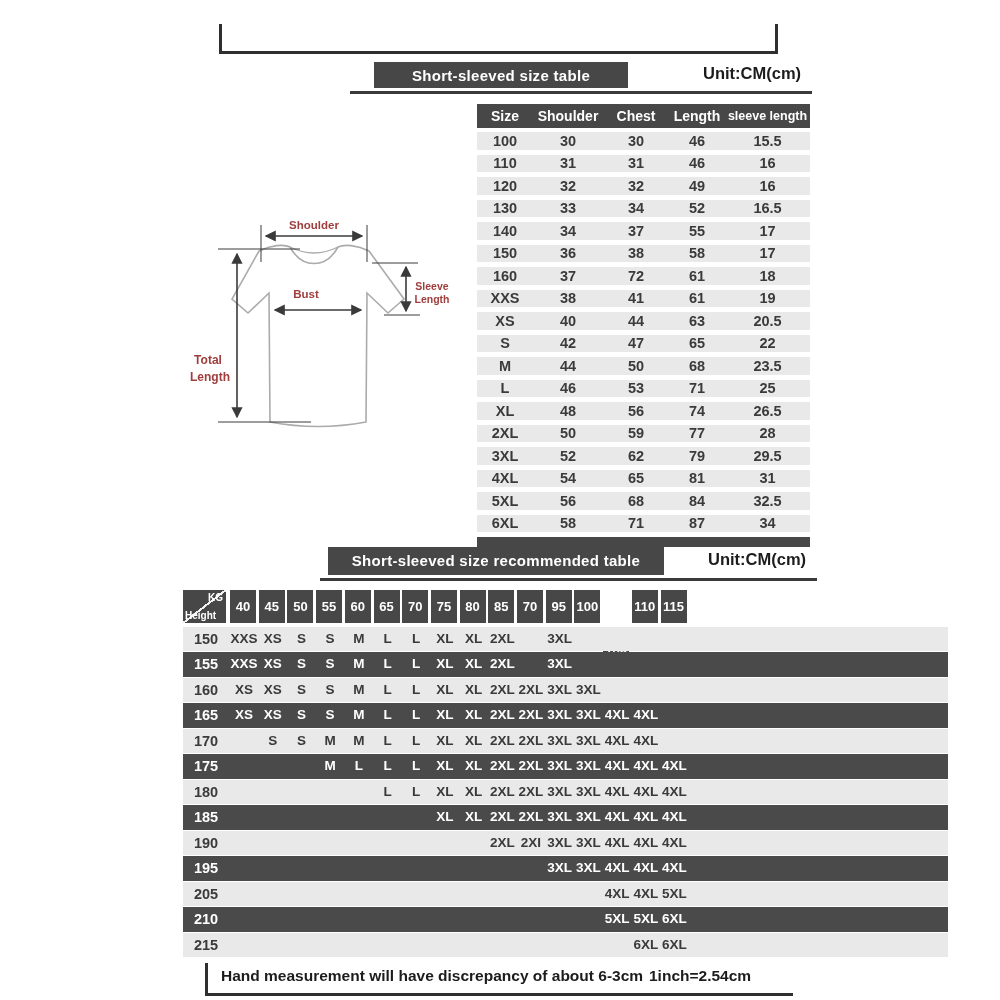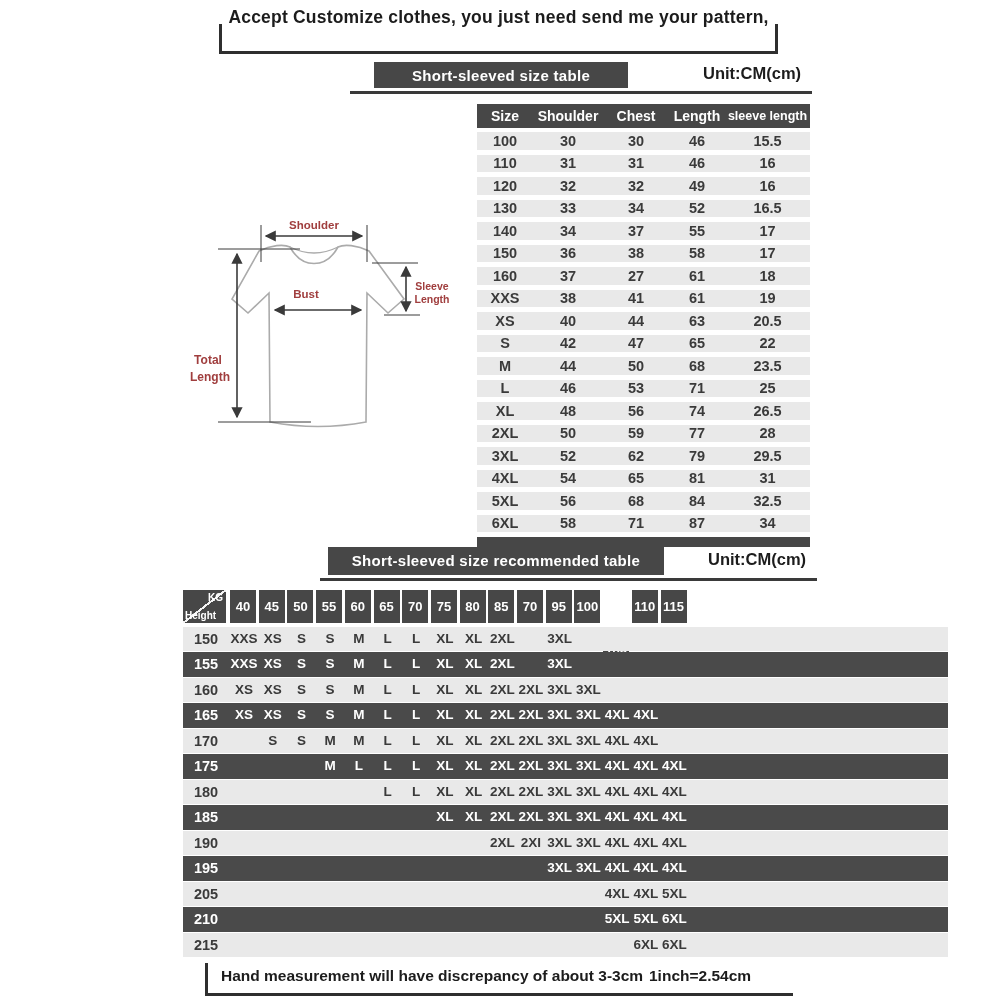--- a/index.html
+++ b/index.html
@@ -53,21 +53,20 @@
   #f-note{left:221px;top:967px;font-size:15.5px;color:#1c1c1c}
   #f-conv{left:649px;top:967px;font-size:15.5px;color:#1c1c1c}
 
   #diagram{left:168px;top:196px}
 </style>
 </head>
 <body>
 
 <div class="abs note-frame"></div>
 <div class="abs note-box">
-  <div>Accept Customize clothes, you just need send me your pattern,</div>
 </div>
 
 <div class="abs sec-btn" id="sec1-btn">Short-sleeved size table</div>
 <div class="abs" id="sec1-unit">Unit:CM(cm)</div>
 <div class="abs hline" id="sec1-line"></div>
 
 <svg class="abs" id="diagram" width="292" height="248" viewBox="0 0 292 248">
   <defs>
     <marker id="ah" viewBox="0 0 8 8" refX="7" refY="4" markerWidth="7" markerHeight="7" orient="auto-start-reverse">
       <path d="M0,0 L8,4 L0,8 Z" fill="#3a3a3a"></path>
@@ -144,21 +143,21 @@
       <div class="s-row">
         <span class="sc0">150</span>
         <span class="sc1">36</span>
         <span class="sc2">38</span>
         <span class="sc3">58</span>
         <span class="sc4">17</span>
       </div>
       <div class="s-row">
         <span class="sc0">160</span>
         <span class="sc1">37</span>
-        <span class="sc2">27</span>
+        <span class="sc2">72</span>
         <span class="sc3">61</span>
         <span class="sc4">18</span>
       </div>
       <div class="s-row">
         <span class="sc0">XXS</span>
         <span class="sc1">38</span>
         <span class="sc2">41</span>
         <span class="sc3">61</span>
         <span class="sc4">19</span>
       </div>
@@ -420,14 +419,14 @@
       <div class="r-row light">
         <span class="r-height">215</span>
         <span class="r-cell" style="left: 446.8px;">6XL</span>
         <span class="r-cell" style="left: 475.5px;">6XL</span>
       </div>
     </div>
 </div>
 
 <div class="abs" id="f-left"></div>
 <div class="abs" id="f-bottom"></div>
-<div class="abs" id="f-note">Hand measurement will have discrepancy of about 3-3cm</div>
+<div class="abs" id="f-note">Hand measurement will have discrepancy of about 6-3cm</div>
 <div class="abs" id="f-conv">1inch=2.54cm</div>
 
 </body></html>

